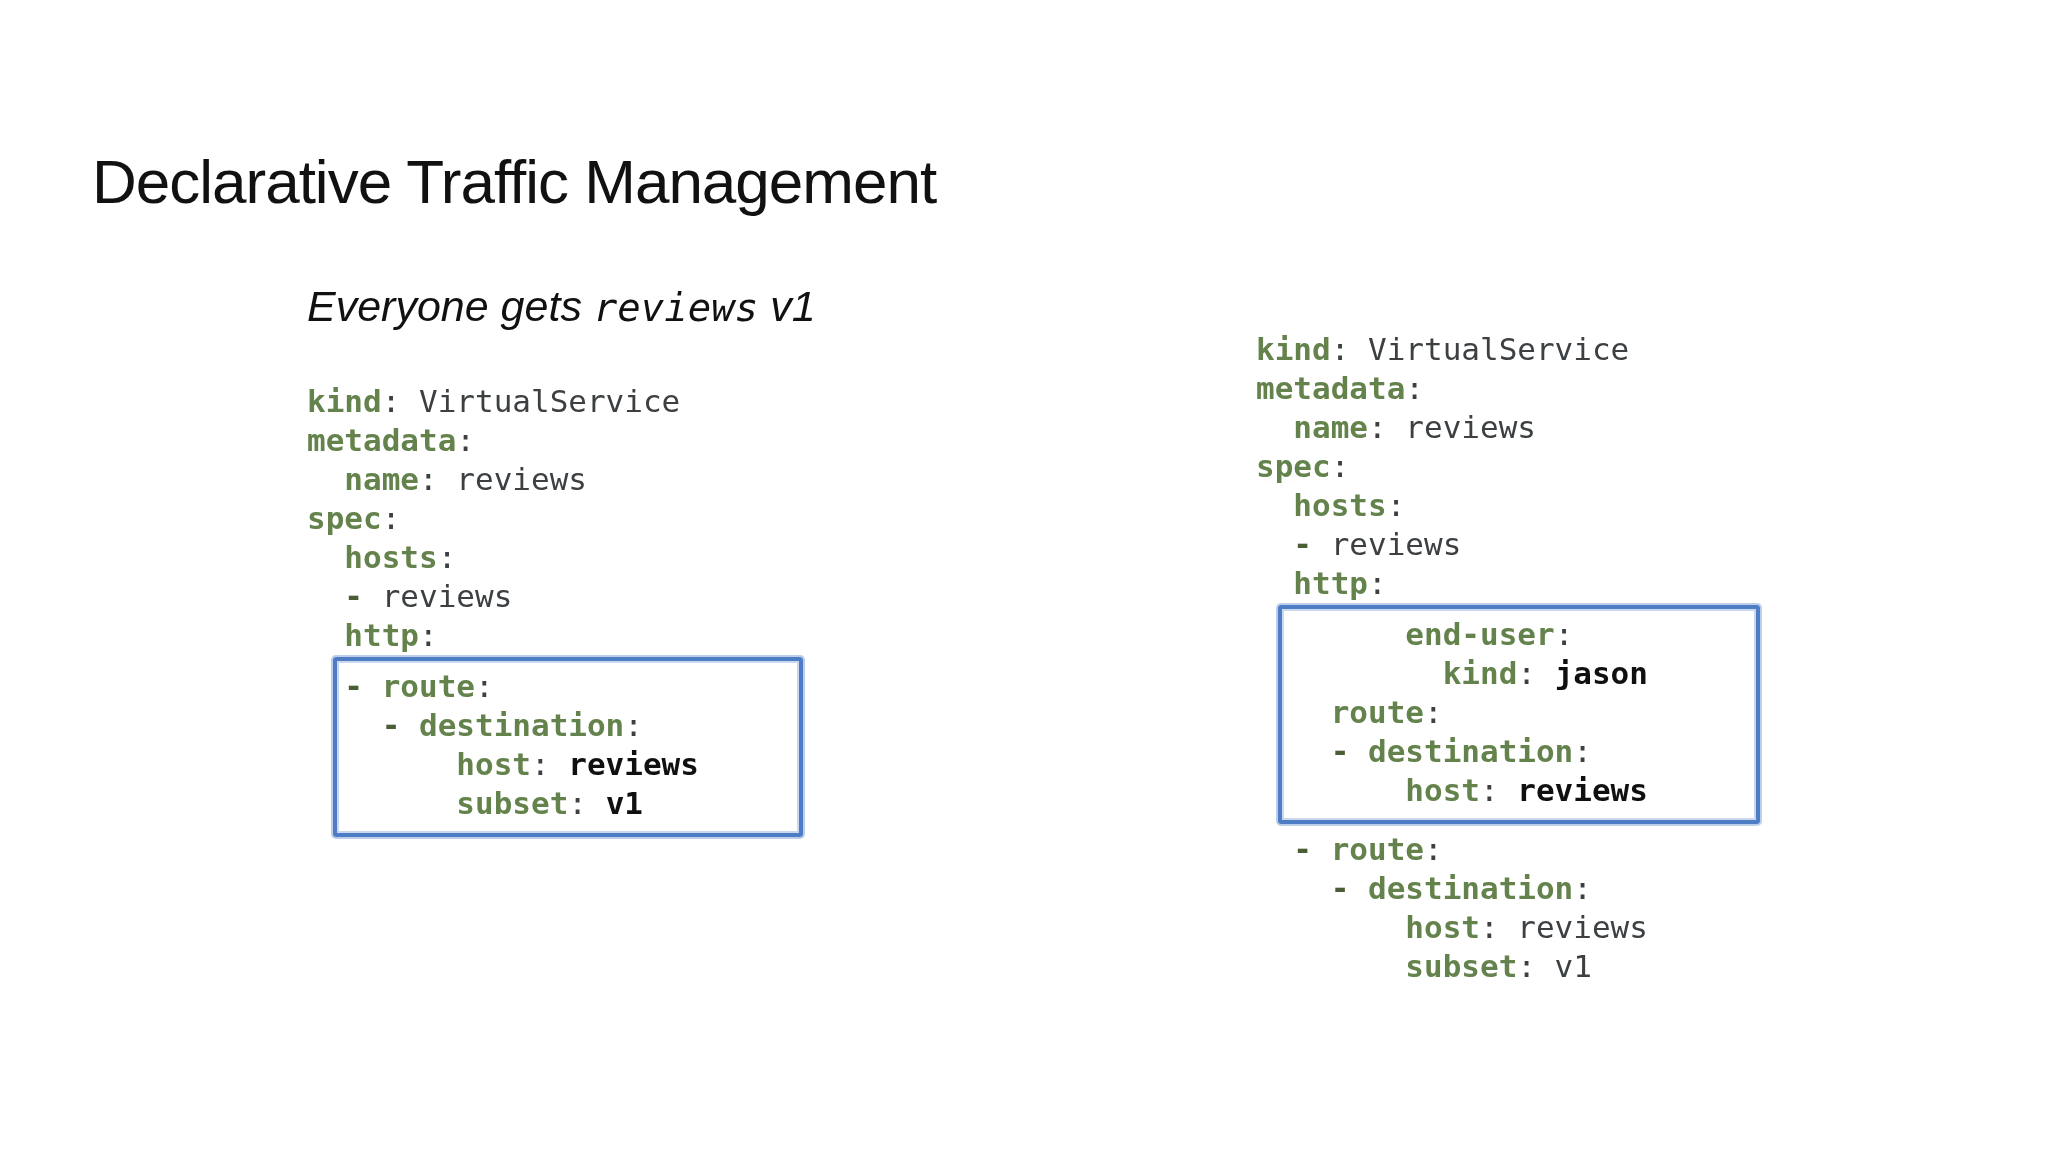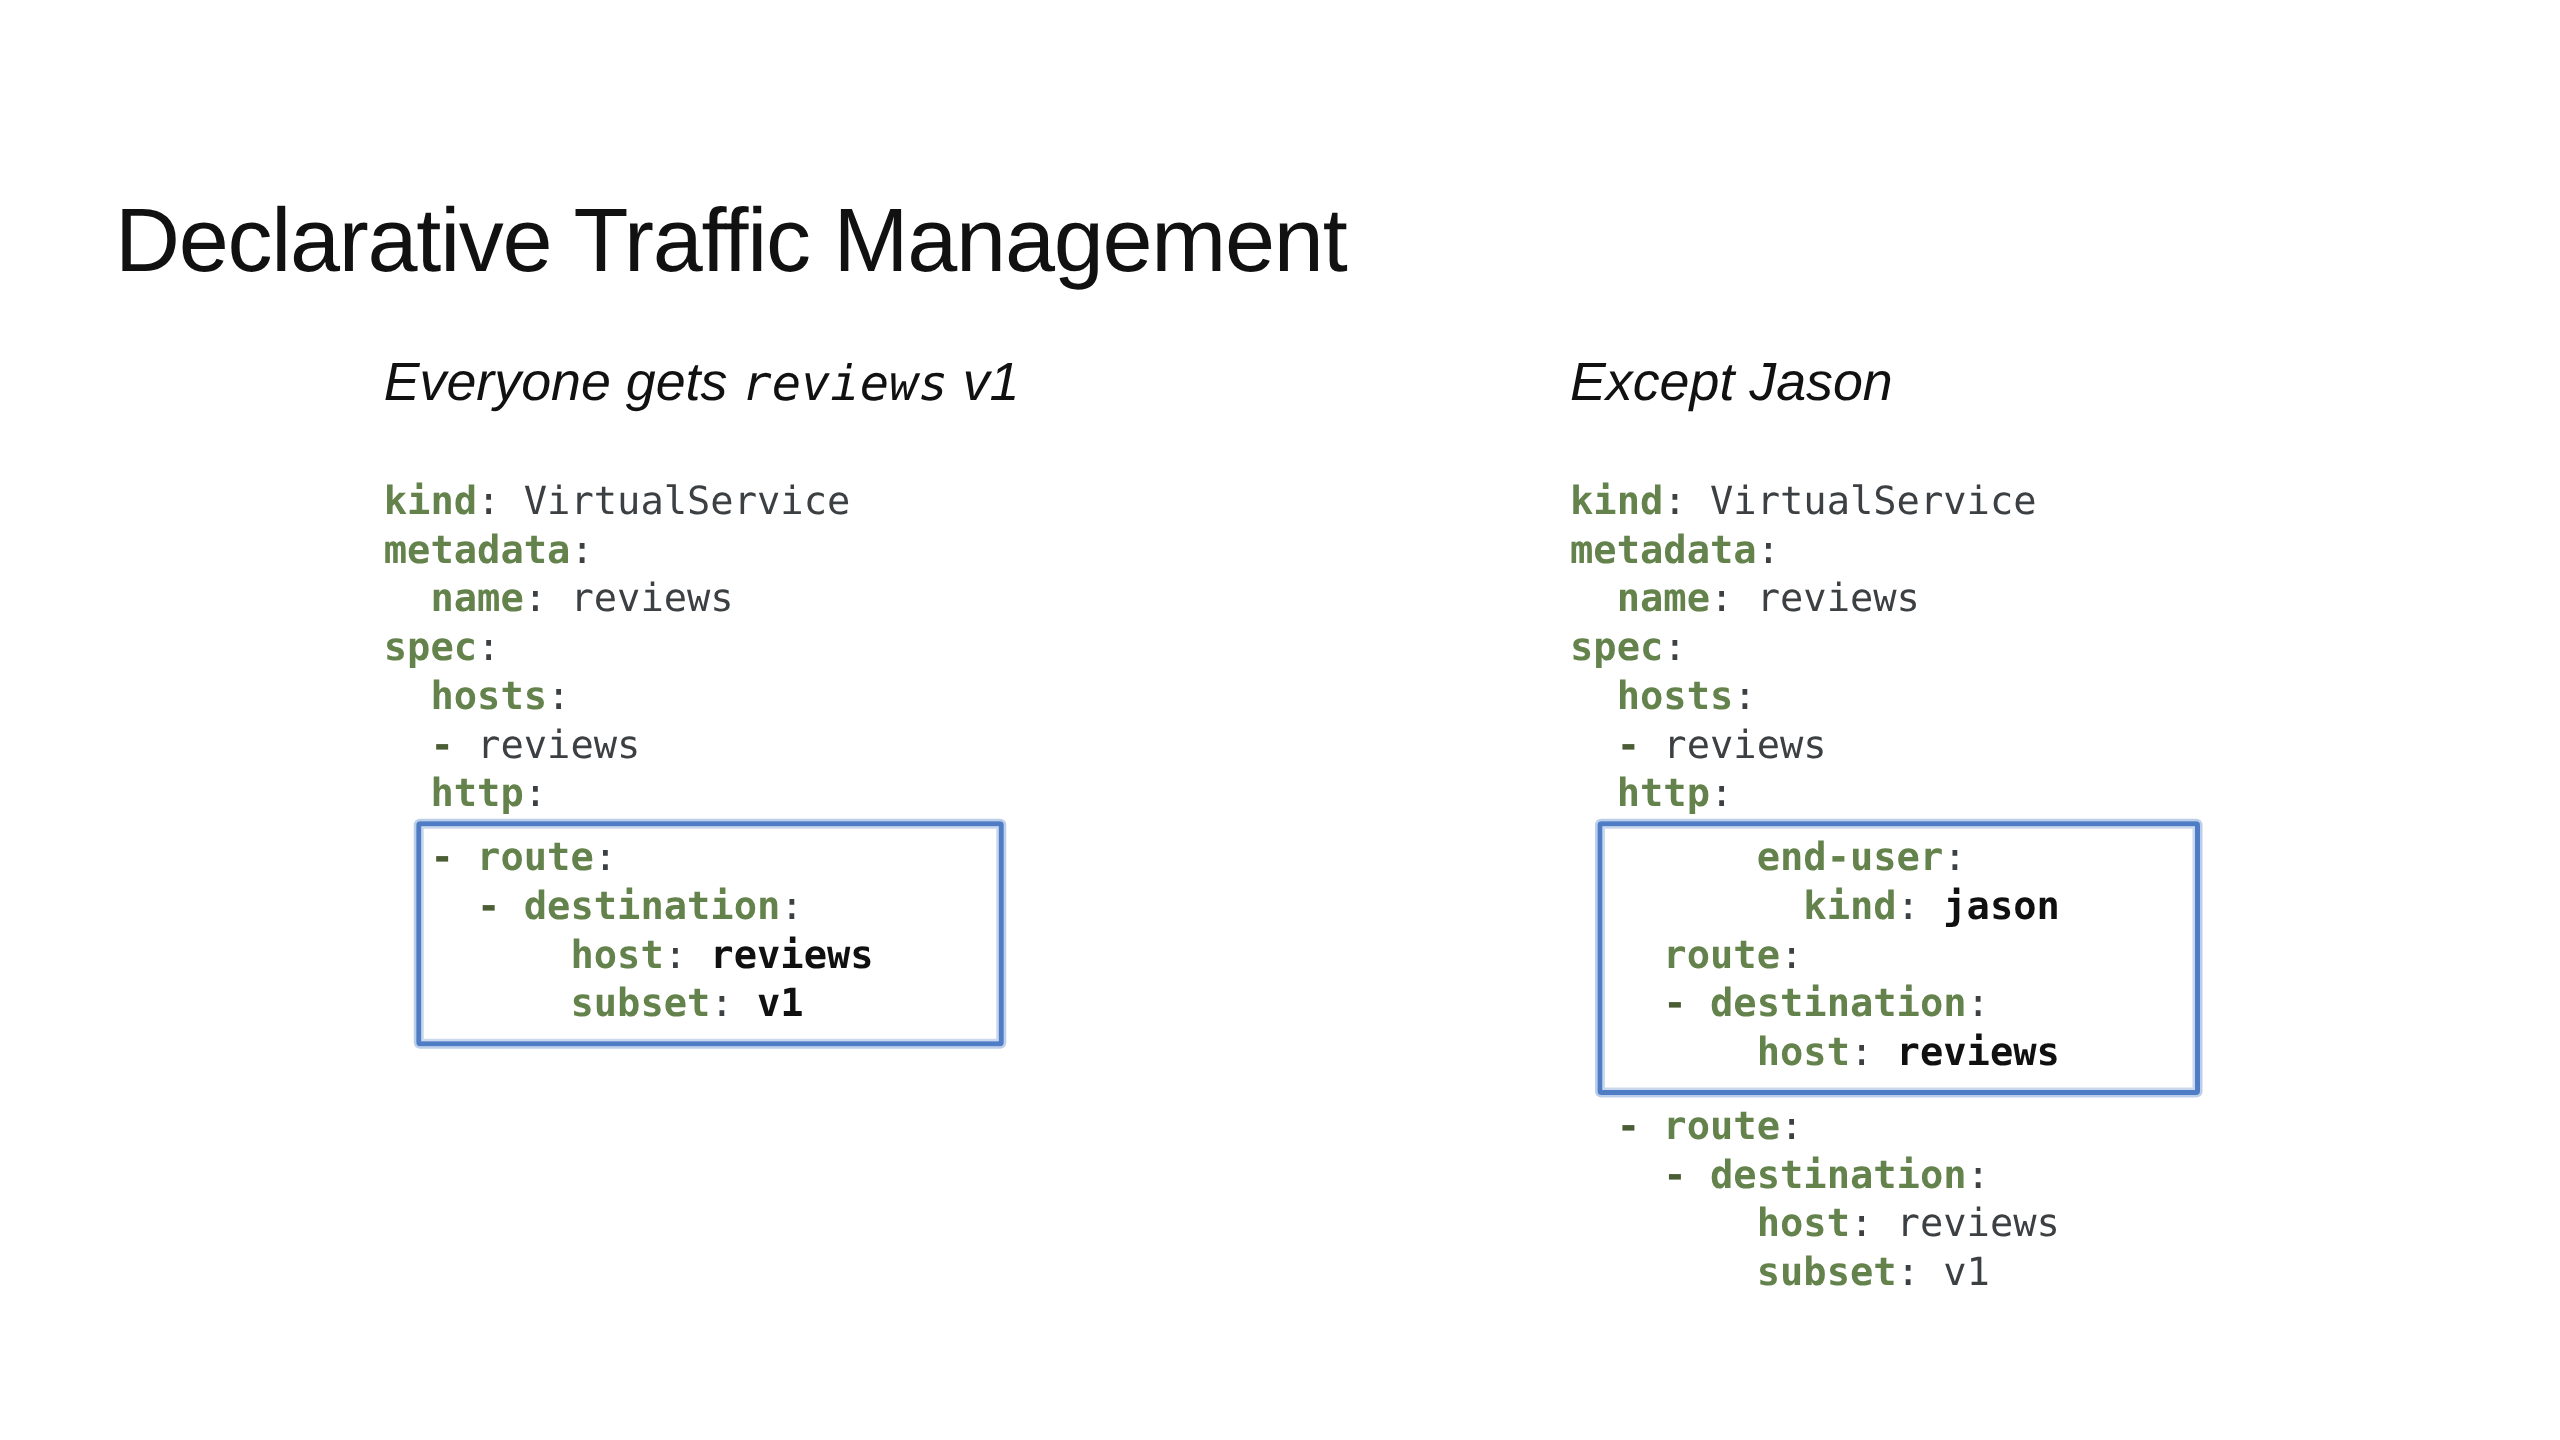--- a/index.html
+++ b/index.html
@@ -19,21 +19,21 @@
     --c-plain: #3C4043;
     --c-bold: #101010;
     --c-dash: #4A5D35;
     --c-box: #4E7DC6;
     --c-heading: #111111;
   }
   .page-title {
     position: absolute;
     left: 92px;
     top: 104px;
-    font-size: 72px;
+    font-size: 62px;
     font-weight: 400;
     color: var(--c-heading);
     letter-spacing: -1px;
     white-space: nowrap;
   }
   .column {
     position: absolute;
     top: 282px;
   }
   .column.left  { left: 307px; }
@@ -102,21 +102,20 @@
           <div class="box-border left"></div>
           <div class="code-line"><span class="seg-plain">  </span><span class="seg-dash">- </span><span class="seg-key">route</span><span class="seg-plain">:</span></div>
           <div class="code-line"><span class="seg-plain">    </span><span class="seg-dash">- </span><span class="seg-key">destination</span><span class="seg-plain">:</span></div>
           <div class="code-line"><span class="seg-plain">        </span><span class="seg-key">host</span><span class="seg-plain">: </span><span class="seg-bold">reviews</span></div>
           <div class="code-line"><span class="seg-plain">        </span><span class="seg-key">subset</span><span class="seg-plain">: </span><span class="seg-bold">v1</span></div>
         </div>
       </div>
   </div>
 
   <div class="column right">
-    <div class="col-heading"><span>Except Jason</span></div>
     <div class="code-block">
         <div class="code-line"><span class="seg-key">kind</span><span class="seg-plain">: VirtualService</span></div>
         <div class="code-line"><span class="seg-key">metadata</span><span class="seg-plain">:</span></div>
         <div class="code-line"><span class="seg-plain">  </span><span class="seg-key">name</span><span class="seg-plain">: reviews</span></div>
         <div class="code-line"><span class="seg-key">spec</span><span class="seg-plain">:</span></div>
         <div class="code-line"><span class="seg-plain">  </span><span class="seg-key">hosts</span><span class="seg-plain">:</span></div>
         <div class="code-line"><span class="seg-plain">  </span><span class="seg-dash">- </span><span class="seg-plain">reviews</span></div>
         <div class="code-line"><span class="seg-plain">  </span><span class="seg-key">http</span><span class="seg-plain">:</span></div>
         <div class="box-group">
           <div class="box-border right"></div>

